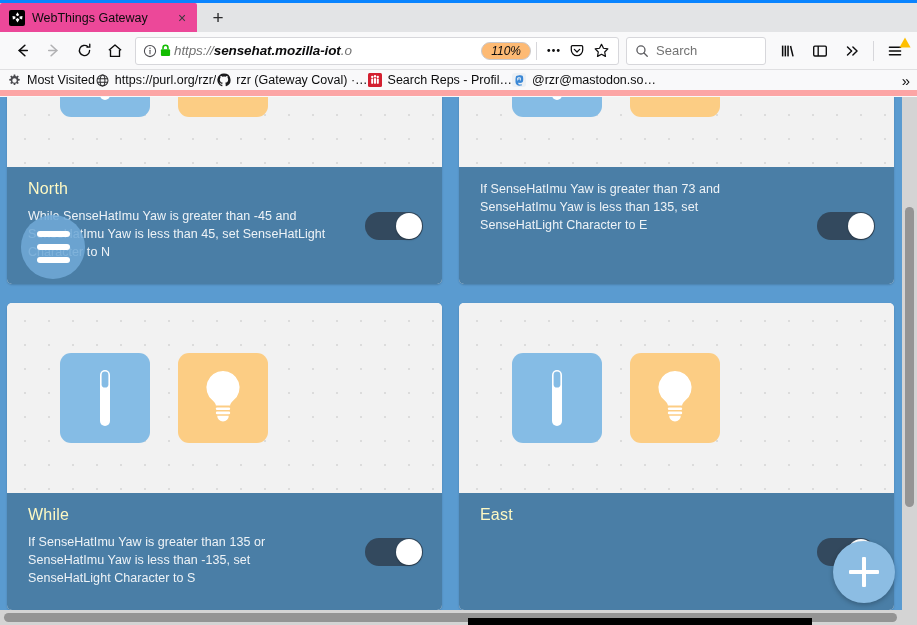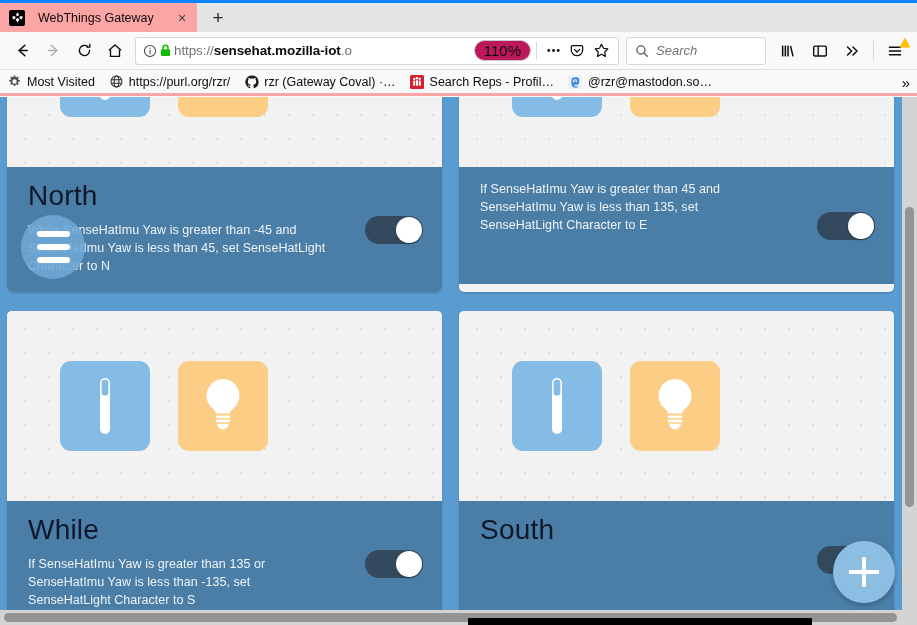--- a/index.html
+++ b/index.html
@@ -16,22 +16,22 @@
   .tabstrip {
     height: 32px; background: #e3e4e6;
     display: flex; align-items: flex-end; position: relative;
   }
   .tabstrip::before {
     content:""; position:absolute; left:0; top:0; width:100%; height:3px;
     background:#0a84ff;
   }
   .tab {
     height: 29px; width: 197px; margin-top:3px;
-    background: #fca5a5; border-radius: 2px 2px 0 0;
-    display: flex; align-items: center; padding: 0 6px 0 9px; gap: 13px;
+    background: #ec4899; border-radius: 2px 2px 0 0;
+    display: flex; align-items: center; padding: 0 6px 0 9px; gap: 7px;
     position: relative;
   }
   .tab-favicon {
     width: 16px; height: 16px; background:#000; border-radius:2px;
     display:flex; align-items:center; justify-content:center; flex:0 0 16px;
   }
   .tab-favicon svg { display:block; }
   .tab-title {
     font-size: 12.5px; color: #0c0c0d; white-space: nowrap;
     overflow: hidden; text-overflow: ellipsis; flex: 1 1 auto;
@@ -57,54 +57,55 @@
     color:#0c0c0d; flex:0 0 30px;
   }
   .navbtn.disabled { color:#b1b1b3; }
   .navbtn svg { display:block; }
 
   .urlbar {
     flex: 1 1 auto; height: 28px; margin: 0 6px 0 4px;
     background:#fff; border:1px solid #d7d7db; border-radius:3px;
     display:flex; align-items:center; padding: 0 6px; gap: 2px;
     min-width: 0;
+    font-style: italic;
   }
   .url-info { width:16px; height:16px; flex:0 0 16px; display:flex; align-items:center; justify-content:center; }
   .url-lock { width:12px; height:14px; flex:0 0 12px; display:flex; align-items:center; }
   .url-text {
     flex:1 1 auto; font-size:13.5px; color:#737373; white-space:nowrap;
     overflow:hidden; min-width:0; letter-spacing:-0.1px;
   }
   .url-text b { color:#0c0c0d; font-weight:700; }
   .zoom-badge {
-    flex:0 0 auto; font-size:15px; color:#0c0c0d;
+    flex:0 0 auto; font-size:12px; color:#0c0c0d;
     border:1px solid #c9c9cd; border-radius:11px; padding:1px 9px;
-    background:#be185d;
+    background:#fdba74;
   }
   .url-sep { width:1px; height:18px; background:#d7d7db; flex:0 0 1px; margin:0 3px; }
   .urlbtn { width:22px; height:22px; flex:0 0 22px; display:flex; align-items:center; justify-content:center; color:#0c0c0d; }
 
   .searchbar {
     flex: 0 0 140px; height: 28px; background:#fff;
     border:1px solid #d7d7db; border-radius:3px;
-    display:flex; align-items:center; padding:0 7px; gap:7px;font-style:italic;
+    display:flex; align-items:center; padding:0 7px; gap:7px;
   }
   .searchbar .ph { font-size:13px; color:#737373; }
 
   .navbar-right { display:flex; align-items:center; gap:2px; margin-left:6px; }
   .menu-sep { width:1px; height:20px; background:#d7d7db; margin:0 4px; }
   .hamburger-wrap { position:relative; width:30px; height:30px; display:flex; align-items:center; justify-content:center; }
   .hamburger-badge {
     position:absolute; top:1px; right:-1px;
     width:12px; height:11px; font-size:0;
   }
 
   .bookmarks {
     height: 26px; background:#f9f9fa; display:flex; align-items:center;
-    padding: 0 7px; gap: 14px; border-bottom:3px solid #fca5a5;
+    padding: 0 7px; border-bottom:6px solid #fca5a5;
     font-size:12.5px; color:#0c0c0d; position:relative;
   }
   .bm { display:flex; align-items:center; gap:5px; white-space:nowrap; max-width:200px; }
   .bm-label { overflow:hidden; text-overflow:ellipsis; white-space:nowrap; }
   .bm-ico { width:15px; height:15px; flex:0 0 15px; display:flex; align-items:center; justify-content:center; }
   .bm-overflow { position:absolute; right:7px; top:50%; transform:translateY(-50%); font-size:15px; color:#0c0c0d; }
 
   
   .viewport {
     position:absolute; left:0; top:97px; width:917px; height:528px;
@@ -134,21 +135,21 @@
   .tile {
     width: 90px; height: 90px; border-radius:11px;
     display:flex; align-items:center; justify-content:center;
     flex:0 0 90px;
   }
   .tile.sensor { background:#85bce5; }
   .tile.light  { background:#fccd84; }
   .tile svg { display:block; }
 
   .rule-body { background:#4a7ea6; padding: 13px 17px 17px 21px; position:relative; min-height:117px; }
-  .rule-name { color:#0f172a; font-size:28px; font-weight:400; letter-spacing:0.2px; margin-bottom:9px; }
+  .rule-name { color:#fef9c3; font-size:16px; font-weight:400; letter-spacing:0.2px; margin-bottom:9px; }
   .rule-desc {
     color:#eef3f7; font-size:12.5px; line-height:18px;
     max-width: 300px; letter-spacing:0.05px;
   }
   .rule-toggle {
     position:absolute; right:19px; top:50%; transform:translateY(-50%);
     width:58px; height:28px; border-radius:14px; background:#33495e;
   }
   .rule-toggle .knob {
     position:absolute; right:1px; top:1px; width:26px; height:26px;
@@ -432,21 +433,21 @@
             <div class="tile light">
               <svg width="54" height="64" viewBox="0 0 54 64">
                 <path d="M27 5 a16.5 16.5 0 0 0 -10.5 29.3 c2.2 1.9 3.2 3.6 3.4 5.2 h14.2 c0.2 -1.6 1.2 -3.3 3.4 -5.2 A16.5 16.5 0 0 0 27 5 Z" fill="#fff"></path>
                 <rect x="19.8" y="41.5" width="14.4" height="2.6" rx="1.3" fill="#fff"></rect>
                 <rect x="19.8" y="45.6" width="14.4" height="2.6" rx="1.3" fill="#fff"></rect>
                 <path d="M21.2 49.7 h11.6 a5.8 5.8 0 0 1 -11.6 0 Z" fill="#fff"></path>
               </svg>
             </div>
           </div>
           <div class="rule-body">
-            <div class="rule-desc">If SenseHatImu Yaw is greater than 45 and SenseHatImu Yaw is less than 135, set SenseHatLight Character to E</div>
+            <div class="rule-desc">If SenseHatImu Yaw is greater than 73 and SenseHatImu Yaw is less than 135, set SenseHatLight Character to E</div>
             <div class="rule-toggle">
               <span class="knob"></span>
             </div>
           </div>
         </div>
 
         <div class="rule-card">
           <div class="rule-preview">
             <div class="tile sensor">
               <svg width="32" height="64" viewBox="0 0 32 64">
@@ -483,21 +484,21 @@
             <div class="tile light">
               <svg width="54" height="64" viewBox="0 0 54 64">
                 <path d="M27 5 a16.5 16.5 0 0 0 -10.5 29.3 c2.2 1.9 3.2 3.6 3.4 5.2 h14.2 c0.2 -1.6 1.2 -3.3 3.4 -5.2 A16.5 16.5 0 0 0 27 5 Z" fill="#fff"></path>
                 <rect x="19.8" y="41.5" width="14.4" height="2.6" rx="1.3" fill="#fff"></rect>
                 <rect x="19.8" y="45.6" width="14.4" height="2.6" rx="1.3" fill="#fff"></rect>
                 <path d="M21.2 49.7 h11.6 a5.8 5.8 0 0 1 -11.6 0 Z" fill="#fff"></path>
               </svg>
             </div>
           </div>
           <div class="rule-body">
-            <div class="rule-name">South</div>
+            <div class="rule-name">East</div>
             <div class="rule-toggle">
               <span class="knob"></span>
             </div>
           </div>
         </div>
 
       </div>
     </div>
 
     <div class="menu-fab">

